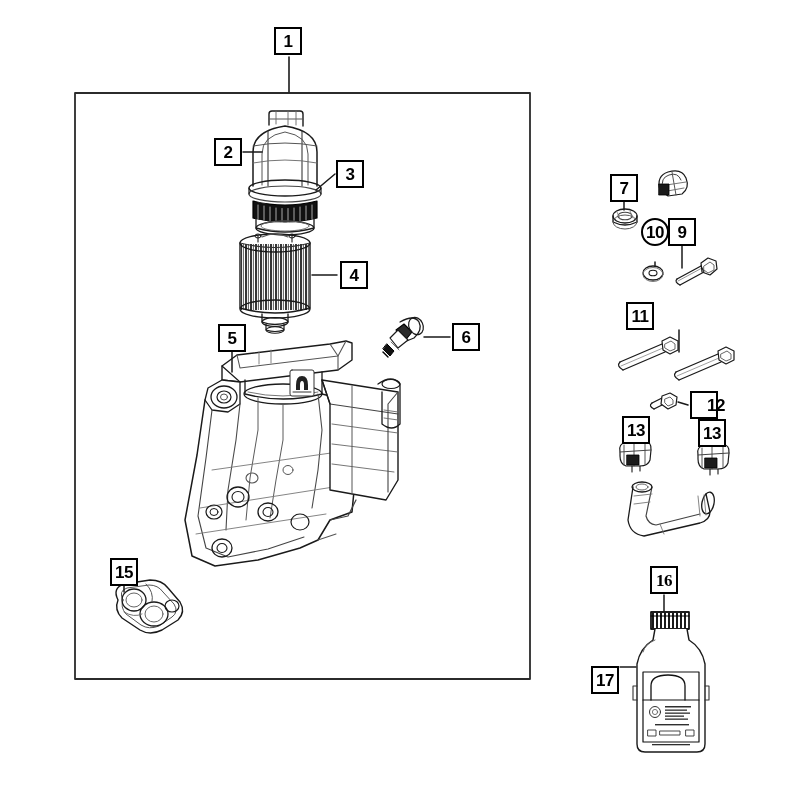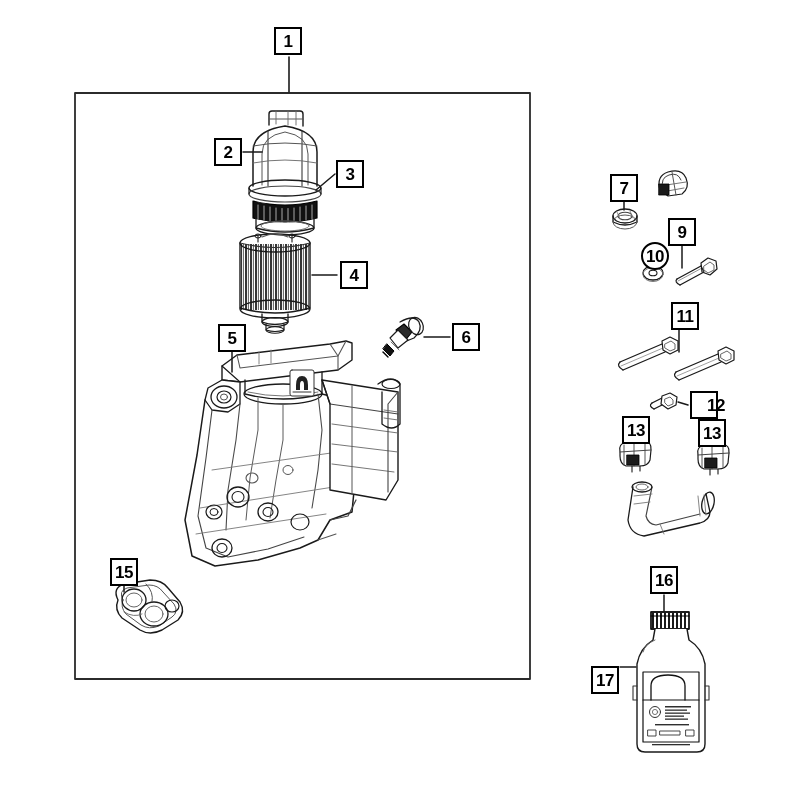--- a/index.html
+++ b/index.html
@@ -355,29 +355,29 @@
   <div class="callout" style="left:340px; top:261px;">4</div>
 
   <div class="callout" style="left:218px; top:324px;">5</div>
 
   <div class="callout" style="left:452px; top:323px;">6</div>
 
   <div class="callout" style="left:610px; top:174px;">7</div>
 
   <div class="callout" style="left:668px; top:218px;">9</div>
 
-  <div class="callout" style="left:641px; top:242px;border-radius:14px;">10</div>
-
-  <div class="callout" style="left:671px; top:302px;">11</div>
+  <div class="callout" style="left:641px; top:218px;border-radius:14px;">10</div>
+
+  <div class="callout" style="left:626px; top:302px;">11</div>
 
   <div class="callout" style="left:690px; top:391px;padding-left:24px;">12</div>
 
   <div class="callout" style="left:622px; top:416px;">13</div>
 
   <div class="callout" style="left:698px; top:419px;">13</div>
 
   <div class="callout" style="left:110px; top:550px;margin-top:8px;">15</div>
 
-  <div class="callout" style="left:650px; top:566px;">16</div>
+  <div class="callout" style="left:650px; top:566px;font-family:Liberation Serif, serif;">16</div>
 
   <div class="callout" style="left:591px; top:653px;margin-top:13px;">17</div>
 
 </div>
 
 </body></html>

